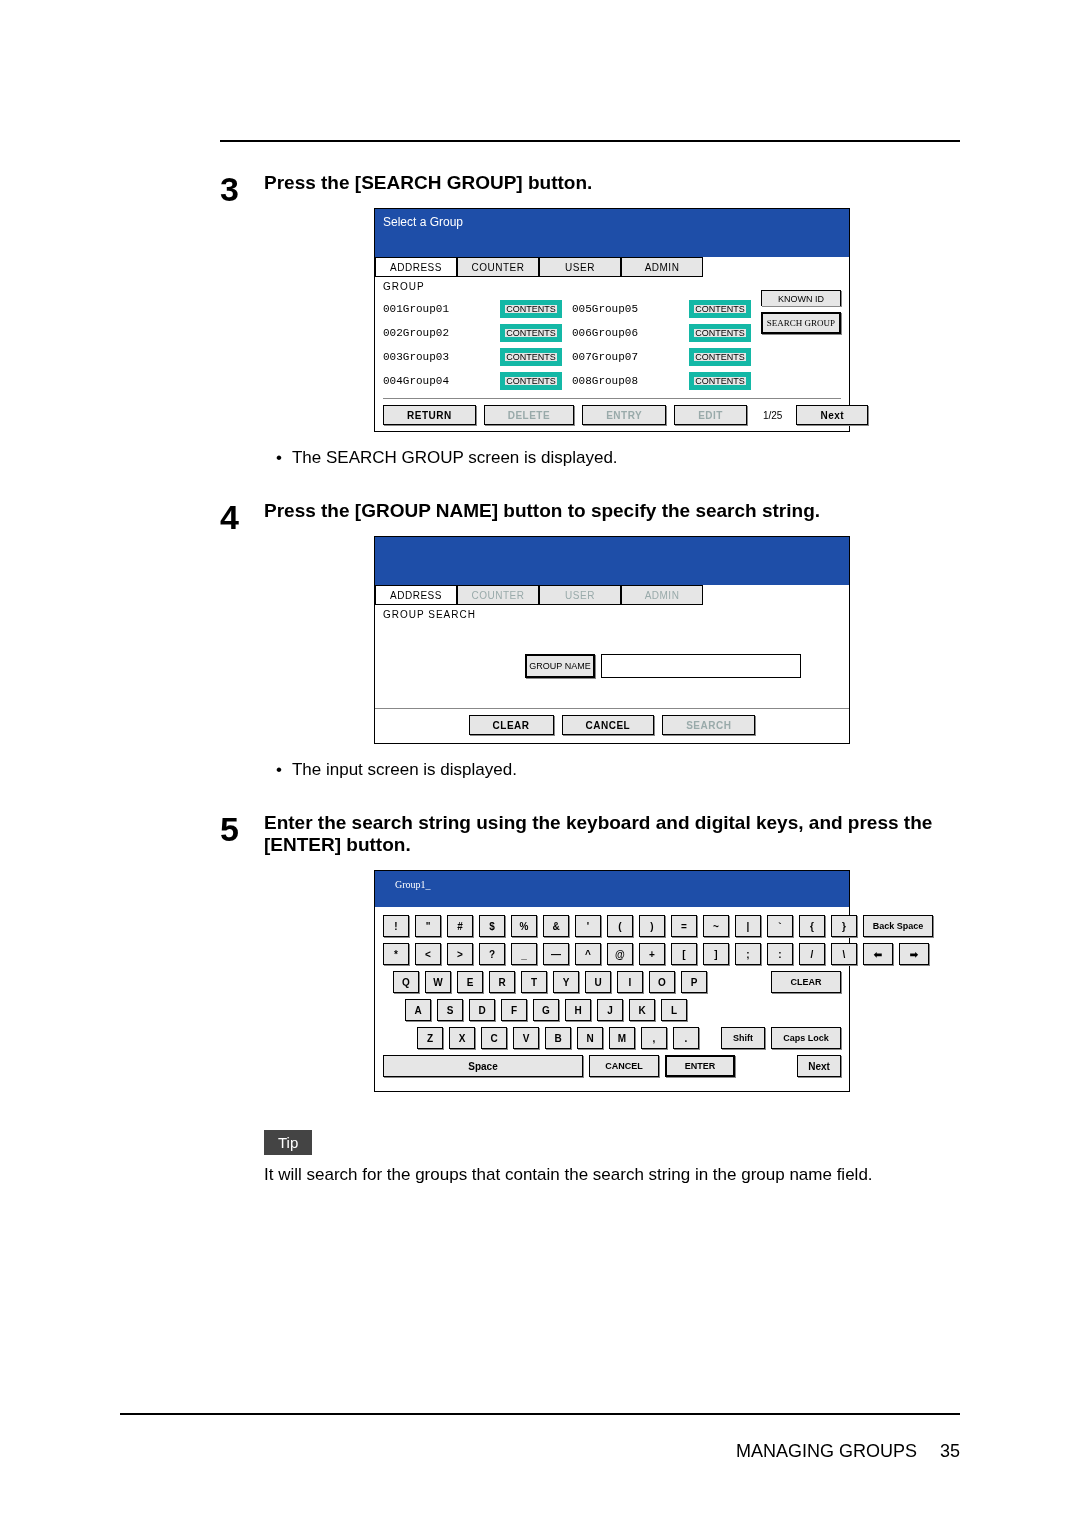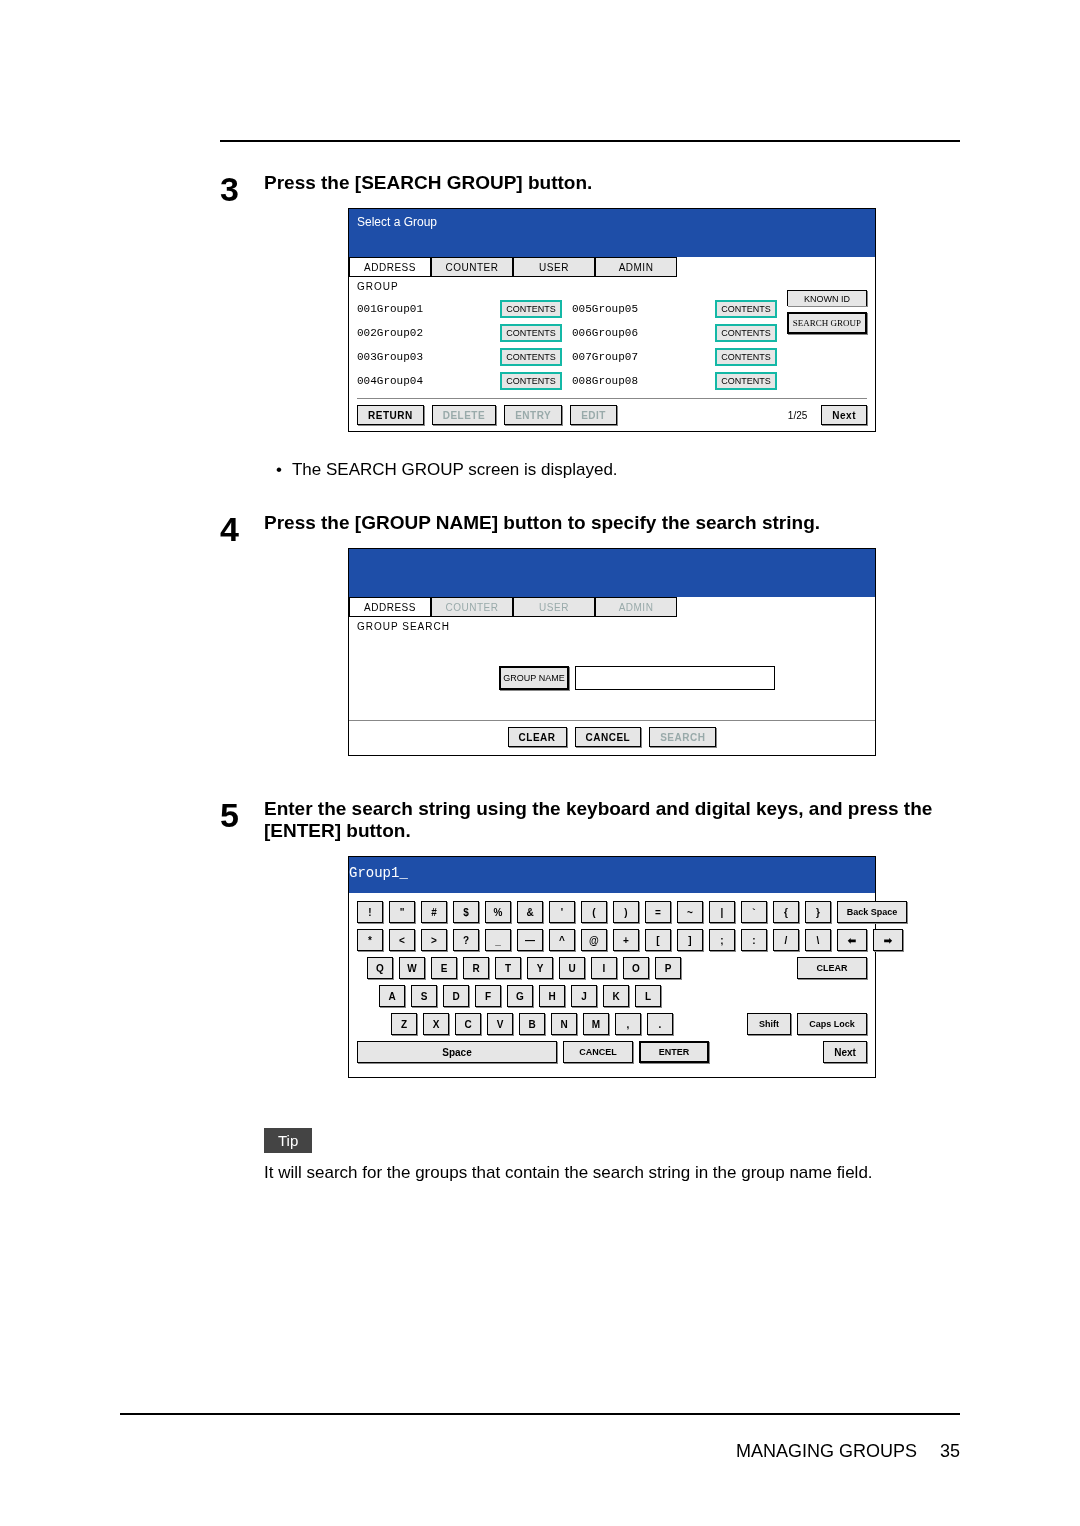--- a/index.html
+++ b/index.html
@@ -6,47 +6,47 @@
   body { font-family: Arial, Helvetica, sans-serif; width: 1080px; height: 1526px; background: #fff; position: relative; }
   .page { padding: 140px 120px 60px 220px; }
   .rule { border-top: 2px solid #000; margin-bottom: 30px; }
   .step { display: flex; gap: 14px; margin-bottom: 14px; }
   .step-num { font-size: 34px; font-weight: bold; line-height: 1; width: 30px; }
   .step-body { flex: 1; font-size: 19px; }
   .step-title { font-weight: bold; margin-bottom: 14px; }
   .bullet { margin: 10px 0 18px 12px; font-size: 17px; display: flex; gap: 10px; }
   .bullet::before { content: "•"; }
   
-  .panel { width: 528px; margin: 0 auto 28px auto; border: 1px solid #000; font-family: "MS Sans Serif", Tahoma, sans-serif; font-size: 11px; background: #fff; }
+  .panel { width: 476px; margin: 0 auto 16px auto; border: 1px solid #000; font-family: "MS Sans Serif", Tahoma, sans-serif; font-size: 11px; background: #fff; }
   .panel-head { background: #1e4ea8; color: #fff; height: 48px; padding: 6px 8px; font-size: 12px; display: flex; align-items: flex-start; }
   .tabs { display: flex; }
   .tab { width: 82px; height: 20px; border: 1px solid #000; background: #e6e6e6; font-size: 10px; font-weight: normal; display: flex; align-items: center; justify-content: center; letter-spacing: 0.5px; }
   .tab.active { background: #fff; }
   .tab.dim { color: #9aa; }
   .subhead { font-size: 10px; padding: 4px 8px 2px 8px; letter-spacing: 1px; }
   .panel-body { position: relative; padding: 4px 8px 6px 8px; }
   .side-btns { position: absolute; right: 8px; top: -4px; display: flex; flex-direction: column; gap: 6px; }
   .sbtn { width: 80px; height: 22px; border: 1px solid #000; background: #e6e6e6; font-size: 9px; display: flex; align-items: center; justify-content: center; box-shadow: 1px 1px 0 #888; }
   .cols { display: flex; gap: 10px; justify-content: space-between; }
   .col { flex: 1; }
   .grow { display: flex; align-items: center; gap: 8px; height: 22px; margin-bottom: 2px; }
   .cell { flex: 1; font-family: "Courier New", monospace; font-size: 11px; }
-  .mini { width: 62px; height: 18px; border: 2px solid #14b8a6; background: #e6e6e6; font-size: 9px; display: flex; align-items: center; justify-content: center; }
+  .mini { width: 62px; height: 18px; border: 5px solid #14b8a6; background: #e6e6e6; font-size: 9px; display: flex; align-items: center; justify-content: center; }
   .foot { border-top: 1px solid #888; margin-top: 4px; padding-top: 6px; display: flex; align-items: center; gap: 8px; }
-  .fbtn { height: 20px; padding: 0 10px; border: 1px solid #000; background: #e6e6e6; font-size: 10px; font-weight: bold; display: flex; align-items: center; justify-content: center; box-shadow: 1px 1px 0 #888; letter-spacing: 0.5px; }
+  .fbtn { height: 20px; padding: 0 23px; border: 1px solid #000; background: #e6e6e6; font-size: 10px; font-weight: bold; display: flex; align-items: center; justify-content: center; box-shadow: 1px 1px 0 #888; letter-spacing: 0.5px; }
   .fbtn.dim { color: #9aa; }
   .spacer { flex: 1; }
   .pager { font-size: 10px; margin-right: 6px; }
   
   .gs-body { height: 86px; position: relative; }
   .gname-btn { position: absolute; left: 150px; top: 32px; width: 70px; height: 24px; border: 2px solid #000; background: #e6e6e6; font-size: 9px; display: flex; align-items: center; justify-content: center; box-shadow: 1px 1px 0 #888; }
   .gname-field { position: absolute; left: 226px; top: 32px; width: 200px; height: 24px; border: 1px solid #000; background: #fff; }
   .foot2 { display: flex; justify-content: center; gap: 8px; padding: 6px 0 8px 0; border-top: 1px solid #888; }
   
-  .kb-display { background: #1e4ea8; color: #fff; height: 36px; padding: 8px 0; font-family: Liberation Mono, monospace; font-size: 14px; }
+  .kb-display { background: #1e4ea8; color: #fff; height: 36px; padding: 8px 20px; font-family: Liberation Serif, serif; font-size: 10px; }
   .kb { padding: 8px; }
   .krow { display: flex; gap: 6px; margin-bottom: 6px; align-items: center; }
   .key { height: 22px; min-width: 26px; padding: 0 4px; border: 1px solid #000; background: #e6e6e6; font-size: 10px; font-weight: bold; display: flex; align-items: center; justify-content: center; box-shadow: 1px 1px 0 #888; }
   .key.wide { min-width: 70px; padding: 4px 8px; font-size: 9px; }
   .key.arrow { min-width: 30px; }
   .right-col { margin-left: auto; display: flex; gap: 6px; }
   .krow.bottom { margin-top: 2px; }
   .space { min-width: 200px; }
   .tip-label { display: inline-block; background: #444; color: #fff; font-size: 15px; padding: 4px 14px; margin-top: 22px; }
   .tip-text { font-size: 17px; margin-top: 10px; }
@@ -154,20 +154,23 @@
           <div class="gname-btn">GROUP NAME</div>
           <div class="gname-field"></div>
         </div>
         <div class="foot2">
           <div class="fbtn">CLEAR</div>
           <div class="fbtn">CANCEL</div>
           <div class="fbtn dim">SEARCH</div>
         </div>
       </div>
 
+      <div class="bullet">
+          <span>The input screen is displayed.</span>
+        </div>
     </div>
   </div>
 
   <div class="step">
     <div class="step-num">5</div>
     <div class="step-body">
       <div class="step-title">Enter the search string using the keyboard and digital keys, and press the [ENTER] button.</div>
 
       <div class="panel">
         <div class="kb-display">Group1_</div>

